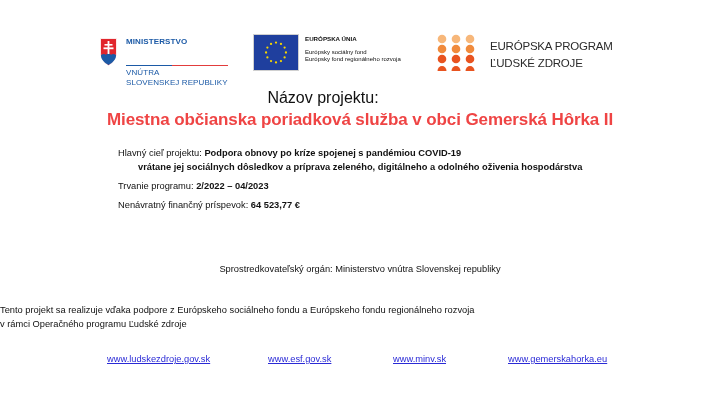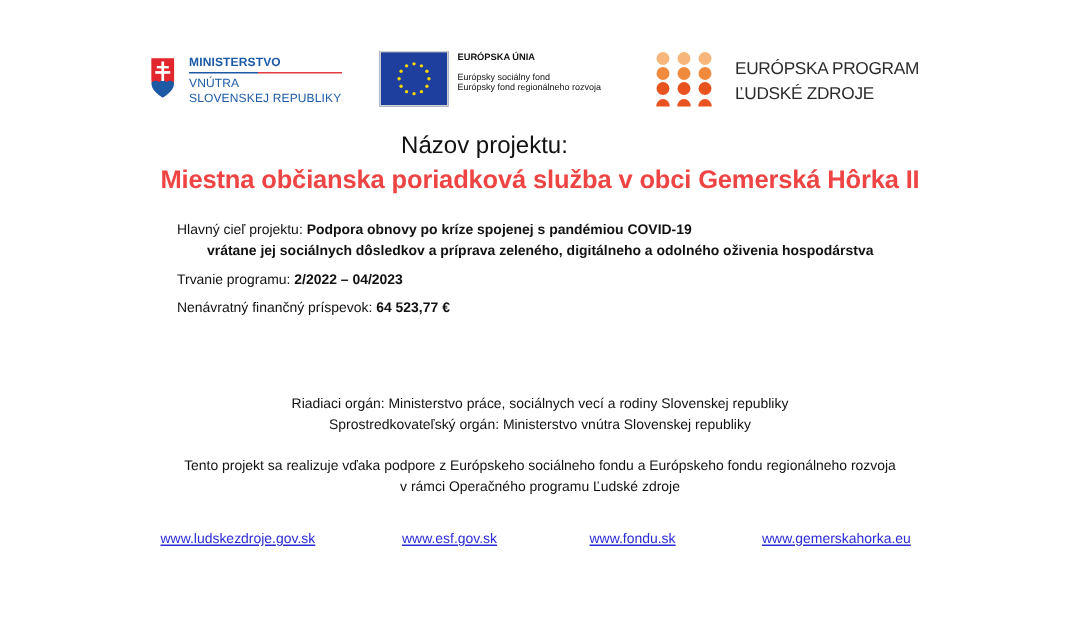--- a/index.html
+++ b/index.html
@@ -6,21 +6,21 @@
     html, body {
       width: 720px; height: 420px; background: #ffffff; overflow: hidden;
       font-family: "Liberation Sans", "DejaVu Sans", sans-serif; color: #111;
     }
     .page { position: relative; width: 720px; height: 420px; }
 
     
     .logo-minv { position: absolute; left: 100px; top: 37px; width: 130px; height: 34px; }
     .minv-crest { position: absolute; left: 0; top: 1px; width: 17px; height: 28px; }
     .minv-text { position: absolute; left: 26px; top: 0; font-size: 8px; line-height: 10px; color: #1c5aa6; font-weight: bold; letter-spacing: 0.1px; }
-    .minv-text .l1 { display: block; padding-bottom: 1px; border-bottom: 1px solid transparent; position: relative; }
+    .minv-text .l1 { display: block; padding-bottom: 18px; border-bottom: 1px solid transparent; position: relative; }
     .minv-text .l1::after { content: ""; position: absolute; left: 0; right: 0; bottom: -1px; height: 1px; background: linear-gradient(to right, #1c5aa6 0%, #1c5aa6 45%, #e23c3c 45%, #e23c3c 100%); }
     .minv-text .l2, .minv-text .l3 { display: block; font-weight: normal; }
     .minv-text .l2 { margin-top: 2px; }
 
     .logo-eu { position: absolute; left: 253px; top: 34px; width: 165px; height: 40px; }
     .eu-flag { position: absolute; left: 0; top: 0; width: 46px; height: 37px; background: #1f3f9e; border: 1px solid #d0d0d0; }
     .eu-text { position: absolute; left: 52px; top: 1px; font-size: 6px; line-height: 7.5px; color: #111; }
     .eu-text .t1 { display: block; font-weight: bold; font-size: 6.2px; margin-bottom: 6px; }
     .eu-text .t2, .eu-text .t3 { display: block; white-space: nowrap; }
 
@@ -37,21 +37,21 @@
     .details { position: absolute; left: 118px; top: 148px; font-size: 9.3px; color: #111; }
     .details .row { position: absolute; left: 0; white-space: nowrap; }
     .details b { font-weight: bold; }
     .row-goal1 { top: 0; }
     .row-goal2 { top: 14px; margin-left: 20px; }
     .row-duration { top: 33px; }
     .row-grant { top: 52px; }
 
     
     .authorities { position: absolute; left: 0; width: 720px; top: 262px; text-align: center; font-size: 9.3px; line-height: 14px; color: #111; }
-    .support { position: absolute; left: 0; width: 720px; top: 303px; text-align: center; font-size: 9.3px; line-height: 14px; color: #111; }
+    .support { position: absolute; left: 0; width: 720px; top: 303px; font-size: 9.3px; line-height: 14px; color: #111; }
 
     
     .links { position: absolute; top: 354px; left: 0; width: 720px; height: 14px; font-size: 9.3px; }
     .links a { position: absolute; color: #2a2ad6; text-decoration: underline; white-space: nowrap; }
     .link-1 { left: 107px; }
     .link-2 { left: 268px; }
     .link-3 { left: 393px; }
     .link-4 { left: 508px; }
   </style>
 </head>
@@ -138,29 +138,28 @@
     </div>
     <div class="row row-duration">
       <span>Trvanie programu: </span><b>2/2022 – 04/2023</b>
     </div>
     <div class="row row-grant">
       <span>Nenávratný finančný príspevok: </span><b>64 523,77 €</b>
     </div>
   </div>
 
   <div class="authorities">
-    <div>Riadiaci orgán: Ministerstvo práce, sociálnych vecí a rodiny Slovenskej republiky</div>
     <div>Sprostredkovateľský orgán: Ministerstvo vnútra Slovenskej republiky</div>
   </div>
 
   <div class="support">
     <div>Tento projekt sa realizuje vďaka podpore z Európskeho sociálneho fondu a Európskeho fondu regionálneho rozvoja</div>
     <div>v rámci Operačného programu Ľudské zdroje</div>
   </div>
 
   <div class="links">
     <a class="link-1">www.ludskezdroje.gov.sk</a>
     <a class="link-2">www.esf.gov.sk</a>
-    <a class="link-3">www.fondu.sk</a>
+    <a class="link-3">www.minv.sk</a>
     <a class="link-4">www.gemerskahorka.eu</a>
   </div>
 
 </div>
 
 </body></html>

